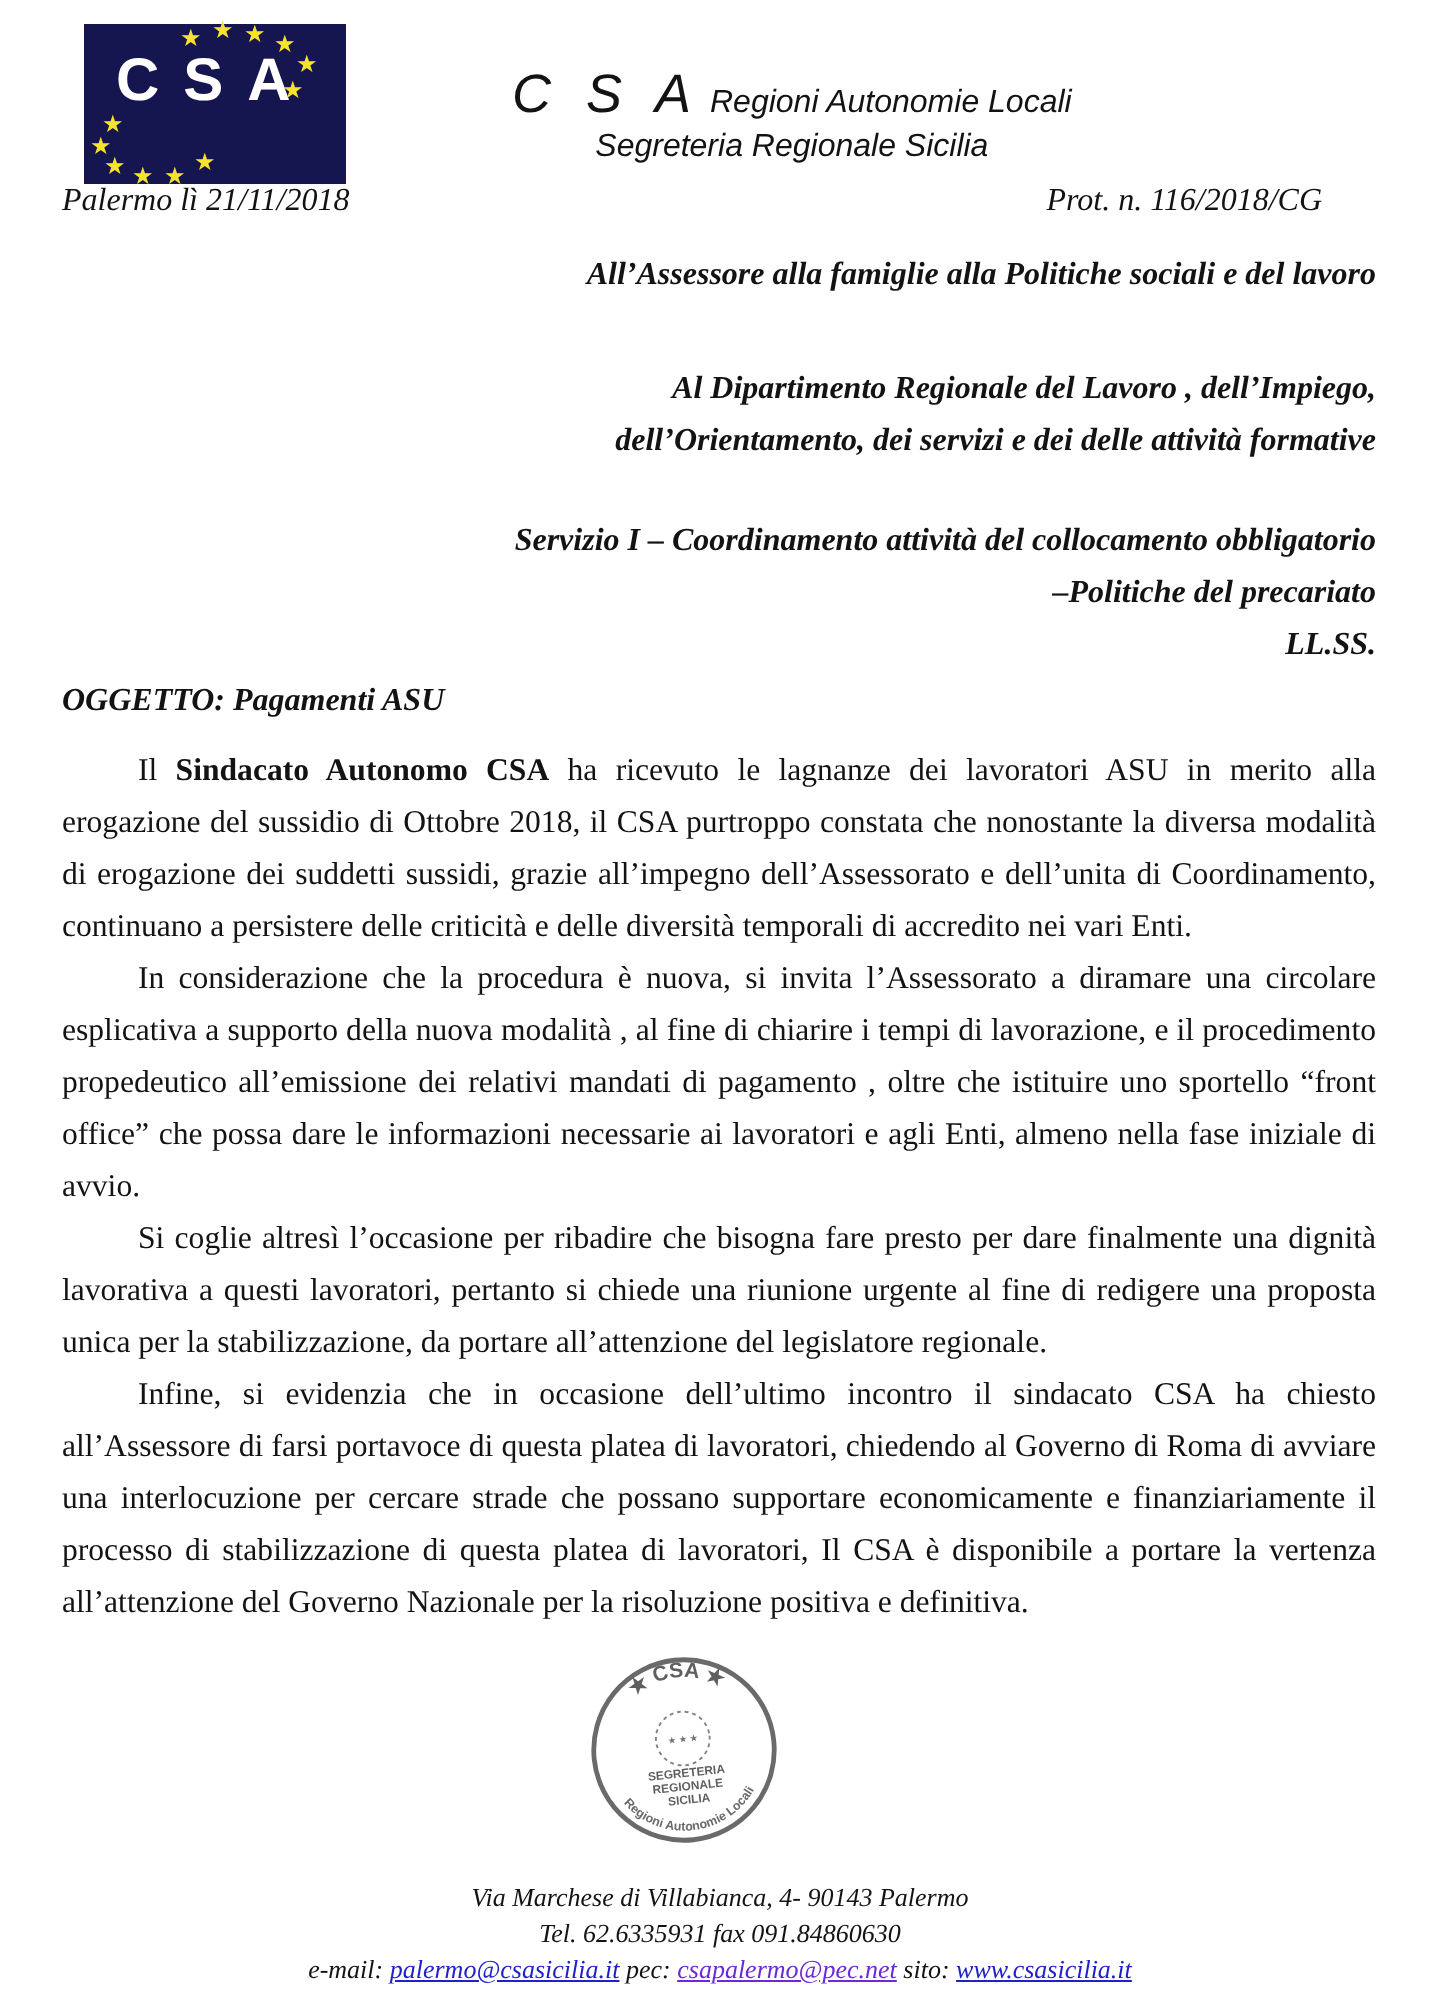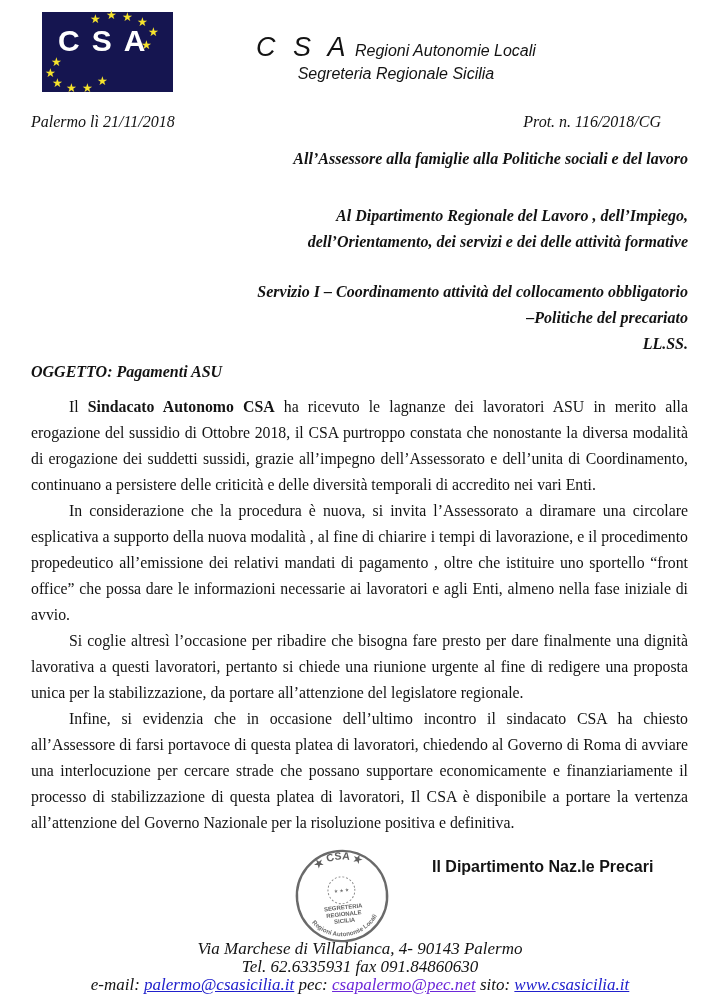--- a/index.html
+++ b/index.html
@@ -35,21 +35,21 @@
     margin-left:83px; margin-top:20px; text-align:center;
   }
   .org-line { white-space:nowrap; }
   .org-acronym { font-size:27px; letter-spacing:5px; font-style:italic; }
   .org-name { font-size:16px; }
   .org-subtitle { font-size:16px; margin-top:2px; }
 
   
   .meta-row {
     display:flex; justify-content:space-between;
-    margin-top:21px; font-style:italic; font-size:16px;
+    font-style:italic; font-size:16px;
   }
   .meta-row .right { margin-right:27px; }
 
   
   .recipients {
     text-align:right; font-weight:bold; font-style:italic;
     font-size:16px; line-height:26px; margin-top:15px;
   }
   .r-gap1 { margin-top:31px; }
   .r-gap2 { margin-top:24px; }
@@ -69,21 +69,21 @@
   .stamp { width:96px; height:96px; transform:rotate(-6deg); opacity:.82; }
   .sig-text {
     margin-left:42px; margin-top:8px; text-align:center;
     font-family:"Liberation Sans", sans-serif; font-weight:bold;
     font-size:16px; line-height:21px; white-space:nowrap;
   }
 
   
   .footer {
     position:absolute; left:0; right:0; bottom:14px; text-align:center;
-    font-style:italic; font-size:17px; line-height:18px;
+    font-style:italic; font-size:13px; line-height:18px;
   }
   .footer a { text-decoration:underline; cursor:pointer; }
 </style>
 </head>
 <body>
 
 <div class="page">
   <div class="content">
 
     <div class="header-row">
@@ -149,21 +149,20 @@
           <text x="50" y="46" text-anchor="middle" font-size="5" fill="#555555">★ ★ ★</text>
           <text x="50" y="64" text-anchor="middle" font-family="Liberation Sans, sans-serif" font-size="6.2" font-weight="bold" fill="#3d3d3d">SEGRETERIA</text>
           <text x="50" y="71" text-anchor="middle" font-family="Liberation Sans, sans-serif" font-size="6.2" font-weight="bold" fill="#3d3d3d">REGIONALE</text>
           <text x="50" y="78" text-anchor="middle" font-family="Liberation Sans, sans-serif" font-size="6.2" font-weight="bold" fill="#3d3d3d">SICILIA</text>
           <text font-family="Liberation Sans, sans-serif" font-size="6.5" font-weight="bold" fill="#4a4a4a">
             <textPath href="#arcBottom" startOffset="50%" text-anchor="middle">Regioni Autonomie Locali</textPath>
           </text>
         </svg>
       </div>
       <div class="sig-text">
-        <div>Il Dipartimento Naz.le Precari</div>
       </div>
     </div>
   </div>
 
   <div class="footer">
     <div>Via  Marchese di Villabianca, 4- 90143 Palermo</div>
     <div>Tel. 62.6335931 fax 091.84860630</div>
     <div>
       <span>e-mail: </span><a class="flink" style="color: rgb(33, 33, 204);">palermo@csasicilia.it</a><span> pec: </span><a class="flink" style="color: #6d28d9;">csapalermo@pec.net</a><span> sito: </span><a class="flink" style="color: rgb(33, 33, 204);">www.csasicilia.it</a>
     </div>

